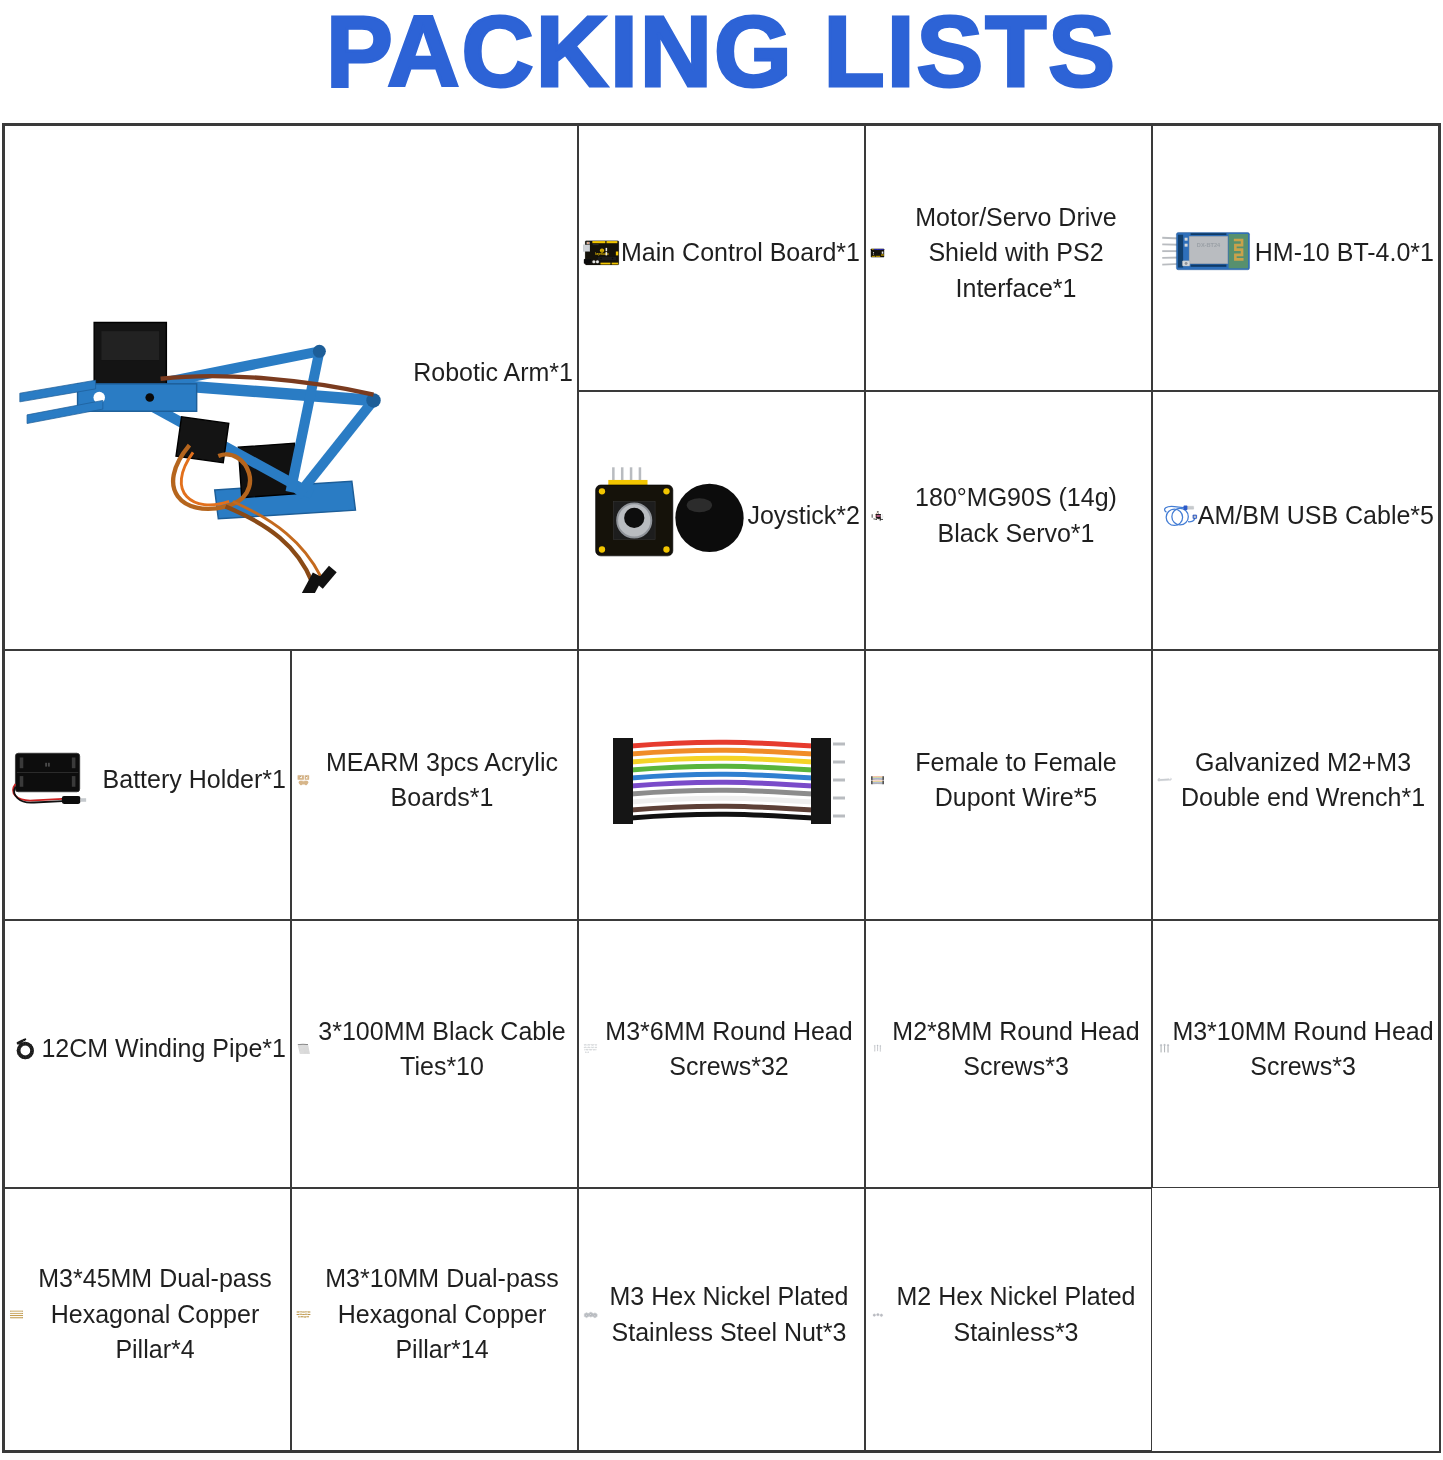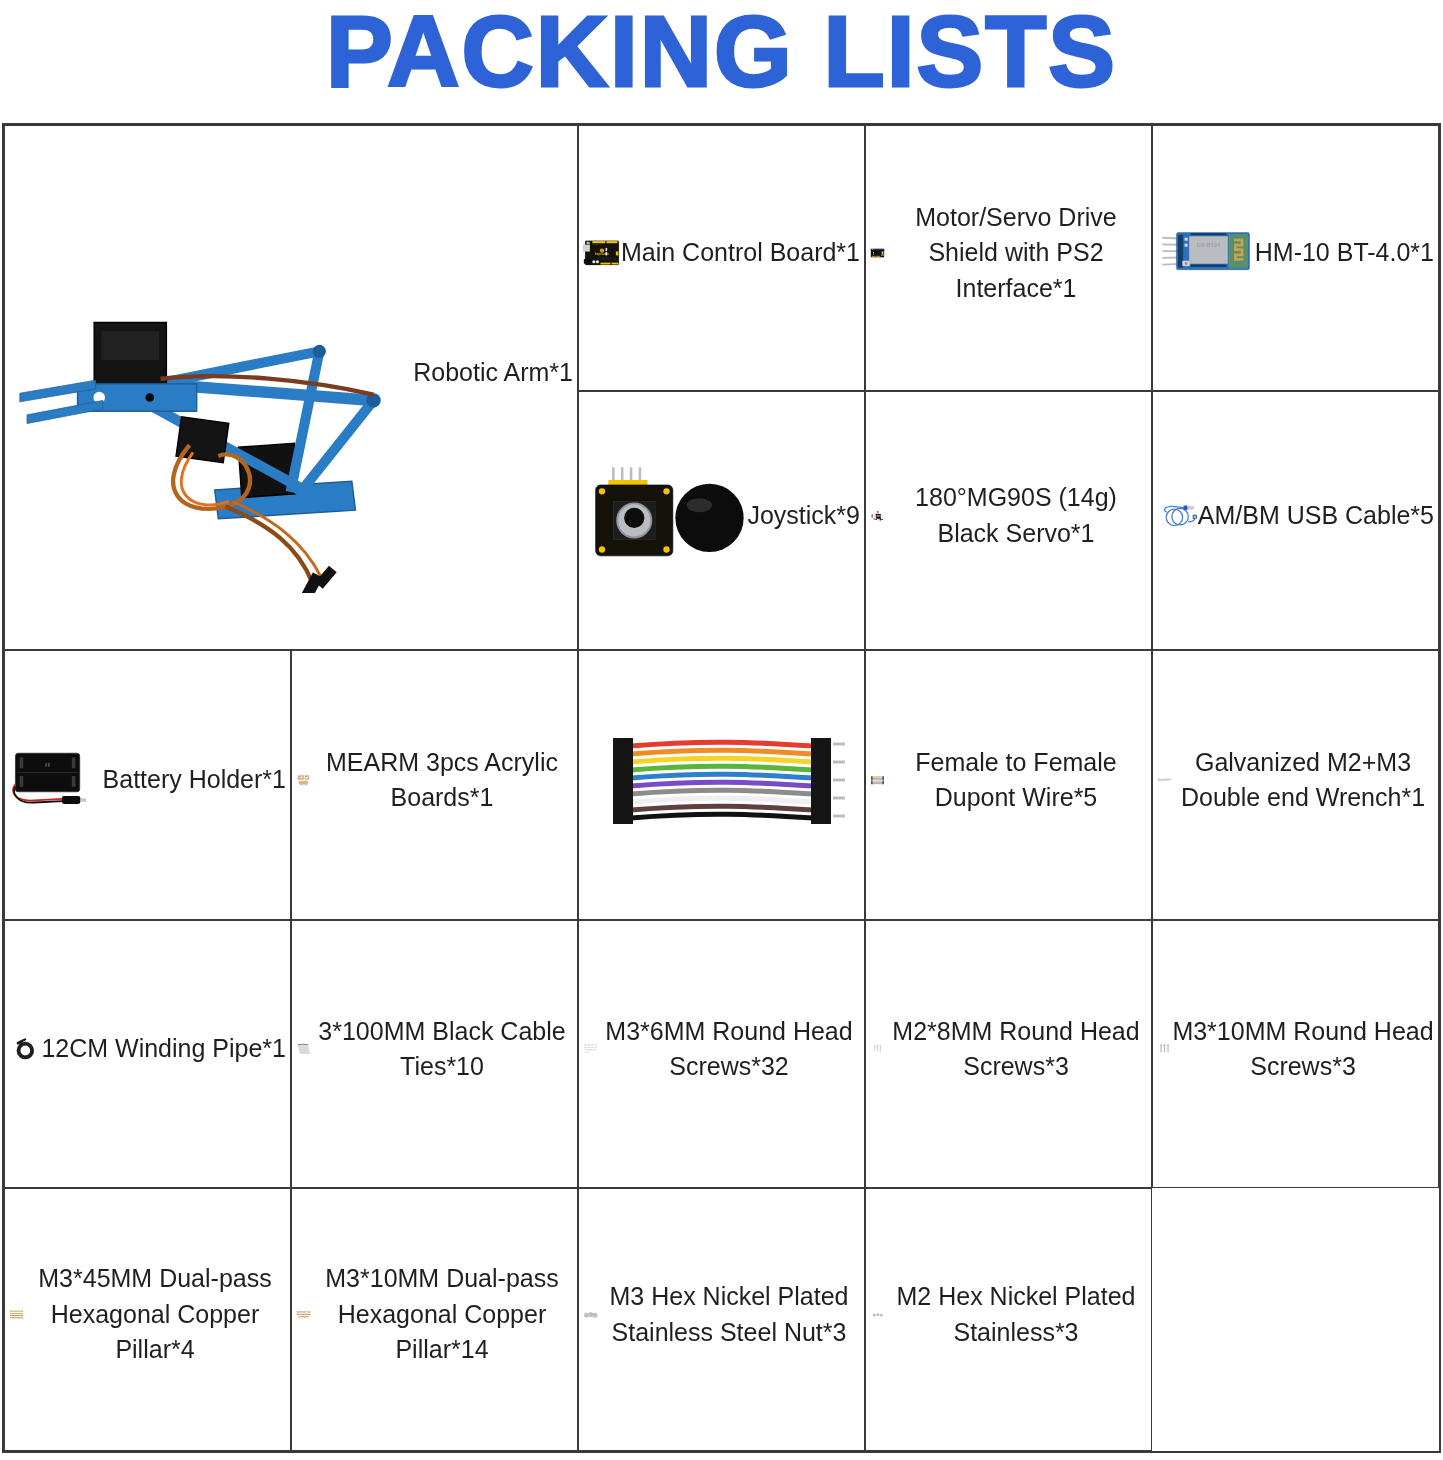--- a/index.html
+++ b/index.html
@@ -188,21 +188,21 @@
             <circle cx="132" cy="46" r="5" fill="#f2c500"></circle>
           <circle cx="30" cy="138" r="5" fill="#f2c500"></circle>
             <circle cx="132" cy="138" r="5" fill="#f2c500"></circle>
           <rect x="48" y="62" width="66" height="60" fill="#1d1d1d" stroke="#333"></rect>
           <circle cx="81" cy="92" r="27" fill="#b9bcc0" stroke="#8f9399" stroke-width="3"></circle>
           <circle cx="81" cy="88" r="16" fill="#0d0d0d"></circle>
           <circle cx="200" cy="88" r="54" fill="#0c0c0c"></circle>
           <ellipse cx="184" cy="68" rx="20" ry="11" fill="#2c2c2c"></ellipse>
         </svg>
       </div>
-      <div class="label">Joystick*9</div>
+      <div class="label">Joystick*2</div>
     </div>
 
     <div class="cell">
       <div class="img">
         <svg width="256" height="172" viewBox="0 0 256 172">
           <rect x="118" y="8" width="30" height="16" fill="#111"></rect>
           <path d="M128,24 C90,60 78,110 120,128 C170,148 196,100 162,72 C140,54 112,66 110,92" fill="none" stroke="#7a3b1f" stroke-width="6"></path>
           <path d="M133,24 C100,62 92,106 126,122" fill="none" stroke="#c46a1e" stroke-width="4"></path>
           <rect x="96" y="52" width="92" height="14" fill="#0d0d0d"></rect>
           <rect x="104" y="60" width="76" height="68" rx="4" fill="#121212" stroke="#000"></rect>

